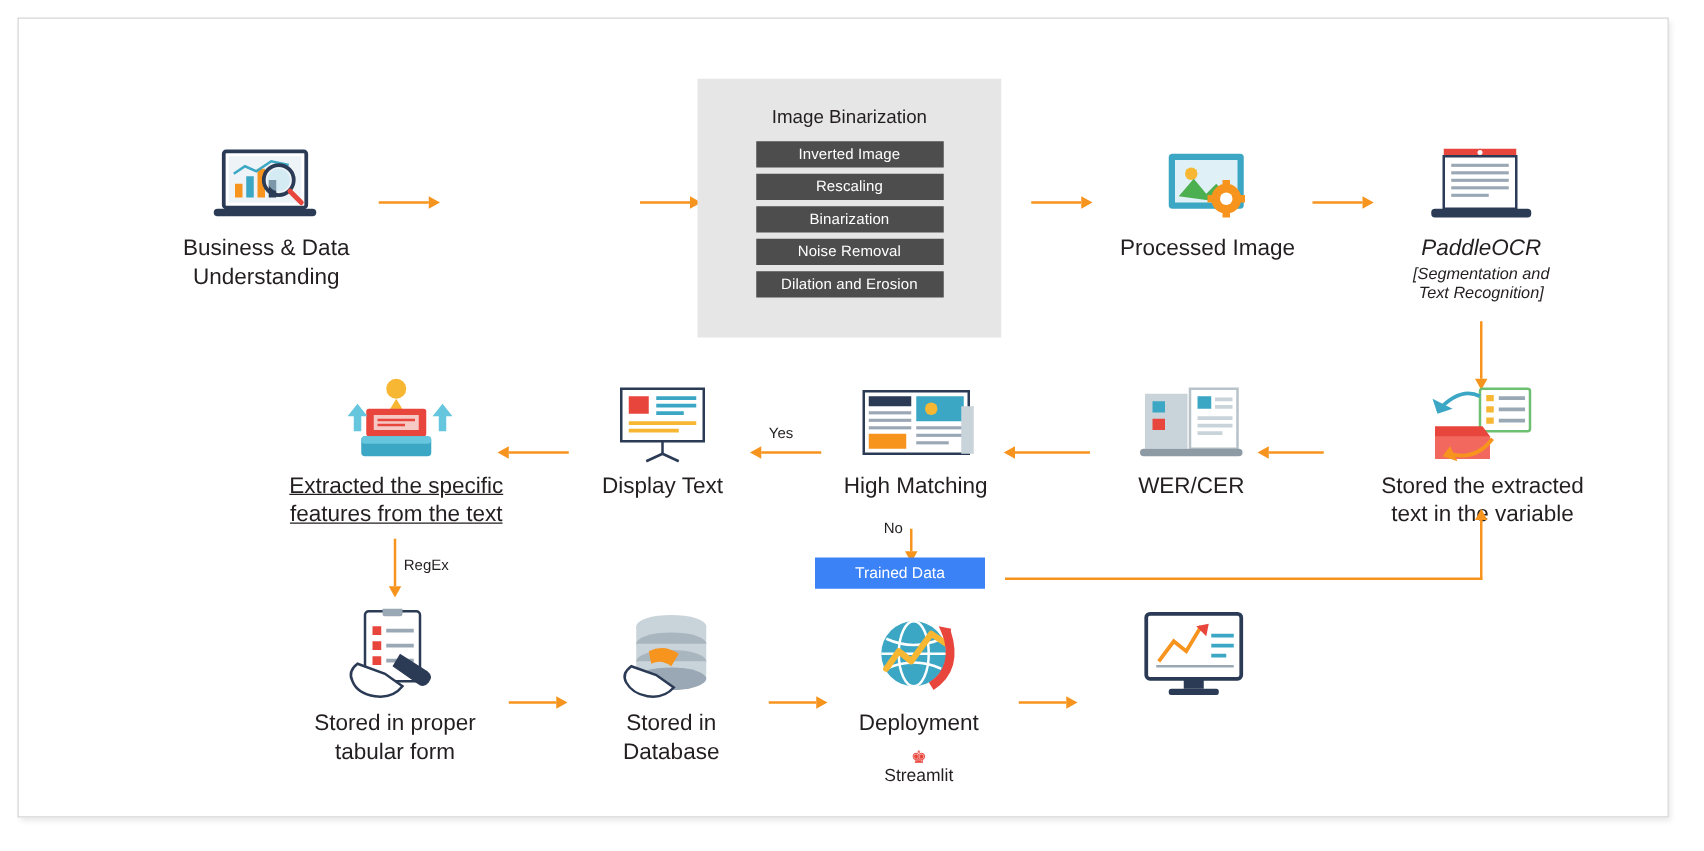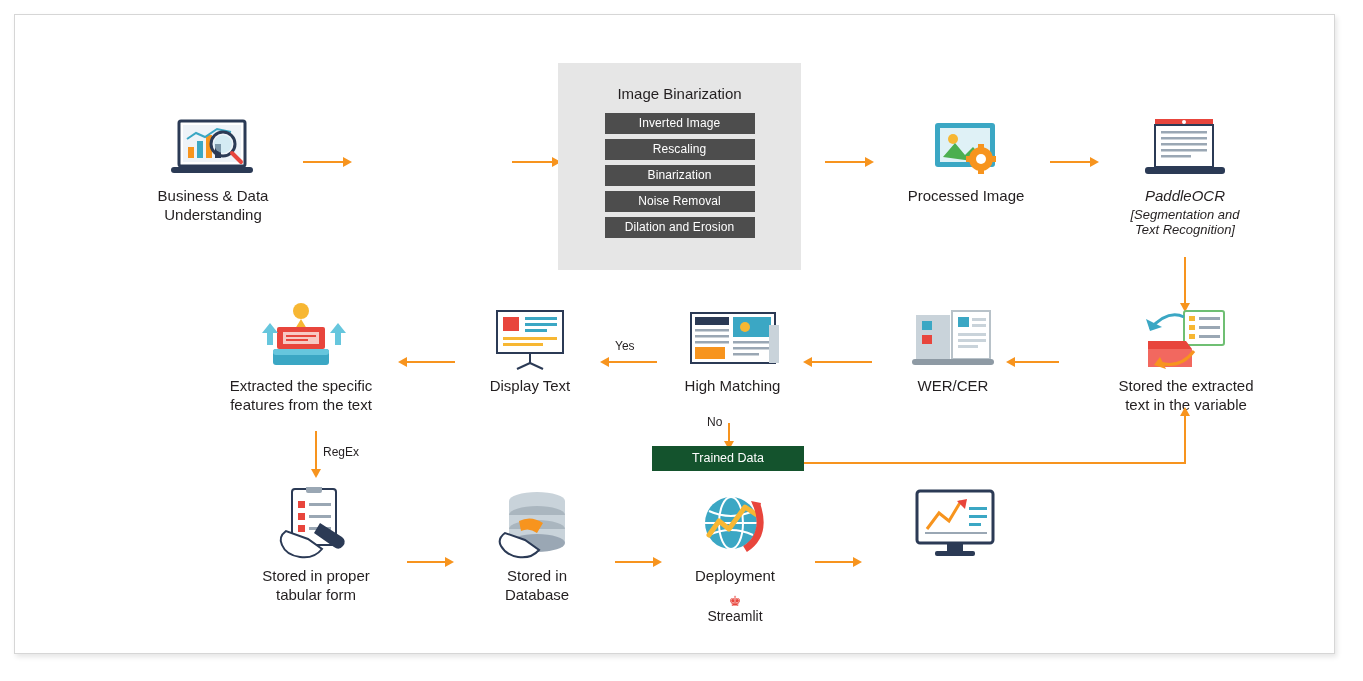--- a/index.html
+++ b/index.html
@@ -27,21 +27,21 @@
     background: #ffffff;
     box-sizing: border-box;
     box-shadow: 2px 3px 5px rgba(0,0,0,0.10);
   }
   .node {
     position: absolute;
     text-align: center;
     color: #231f20;
   }
   .node .label {
-    font-size: 15px;
+    font-size: 18px;
     line-height: 1.25;
     white-space: pre-line;
     color: #231f20;
   }
   .node .sublabel {
     font-size: 13px;
     line-height: 1.2;
     white-space: pre-line;
     color: #231f20;
     margin-top: 1px;
@@ -119,26 +119,26 @@
     width: 150px;
     background: #4d4d4d;
     color: #ffffff;
     font-size: 12px;
     text-align: center;
     padding: 3px 0 4px 0;
     letter-spacing: .1px;
   }
   .dark-chip {
     position: absolute;
-    background: #14532d;
+    background: #3b82f6;
     color: #ffffff;
     font-size: 12.5px;
     text-align: center;
     padding: 5px 0 6px 0;
-    width: 152px;
+    width: 136px;
   }
   .streamlit {
     position: absolute;
     text-align: center;
     font-size: 14px;
     color: #231f20;
   }
   .crown {
     display: block;
     color: #e8453c;
@@ -343,21 +343,21 @@
           <line x1="43" y1="56" x2="30" y2="62" stroke="#2b3a55" stroke-width="2"></line>
           <line x1="43" y1="56" x2="56" y2="62" stroke="#2b3a55" stroke-width="2"></line>
         </svg>
       </div>
       <div class="label">Display Text</div>
     </div>
 
     <div class="arrow h" style="left:392px; top:346px; width:48px;"></div>
     <div class="arrowhead ah-left" style="left:383px; top:342px;"></div>
 
-    <div class="node" style="left:196px; top:282px; width:180px;">
+    <div class="node" style="left:212px; top:282px; width:180px;text-decoration:underline;">
       <div class="icon-box" style="height:74px;">
         <svg width="96" height="72" viewBox="0 0 96 72">
           <circle cx="48" cy="12" r="8" fill="#f7b733"></circle>
           <path d="M48 20 l-6 10 h12 z" fill="#f7b733"></path>
           <rect x="24" y="28" width="48" height="22" rx="2" fill="#e8453c"></rect>
           <rect x="30" y="33" width="36" height="12" fill="#f7c9c4"></rect>
           <g fill="#e8453c">
             <rect x="33" y="36" width="30" height="2"></rect>
             <rect x="33" y="40" width="22" height="2"></rect>
           </g>

